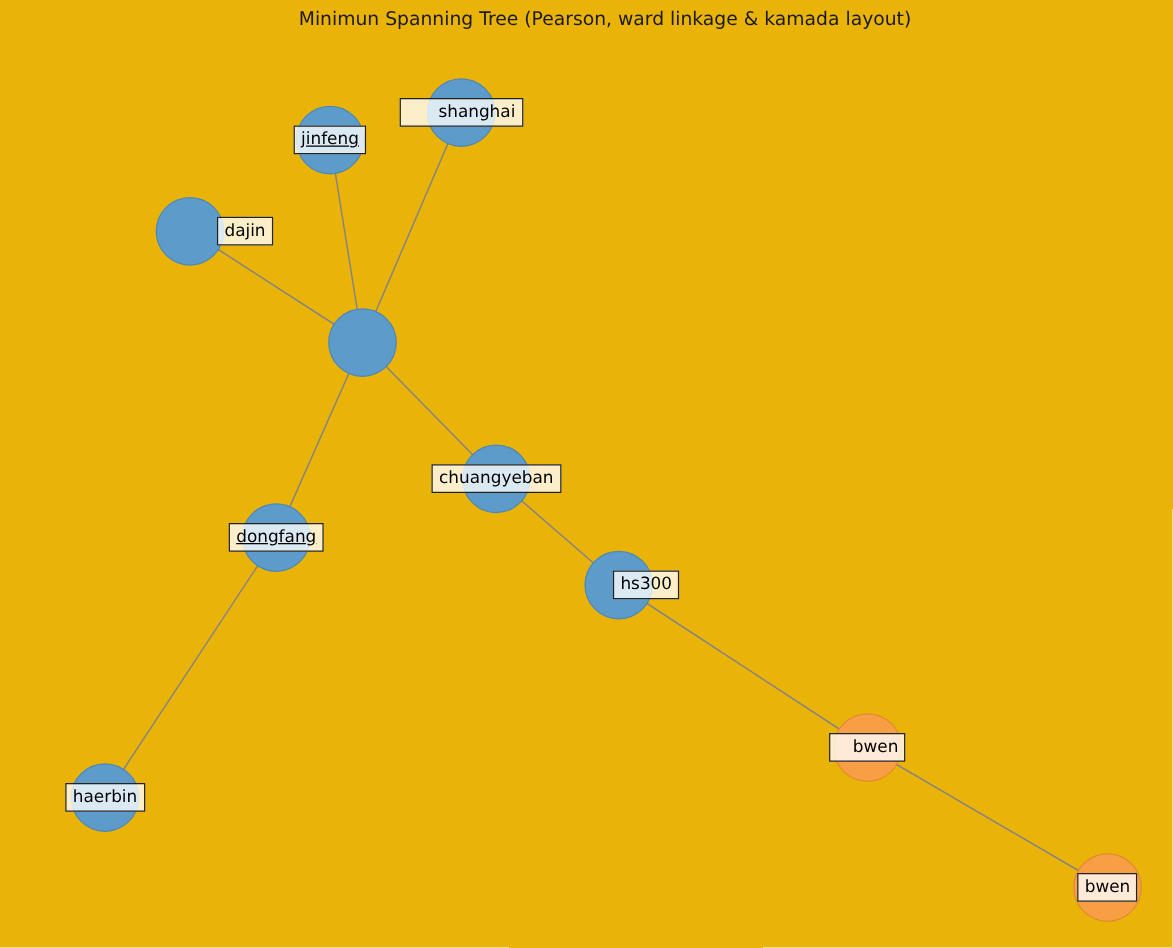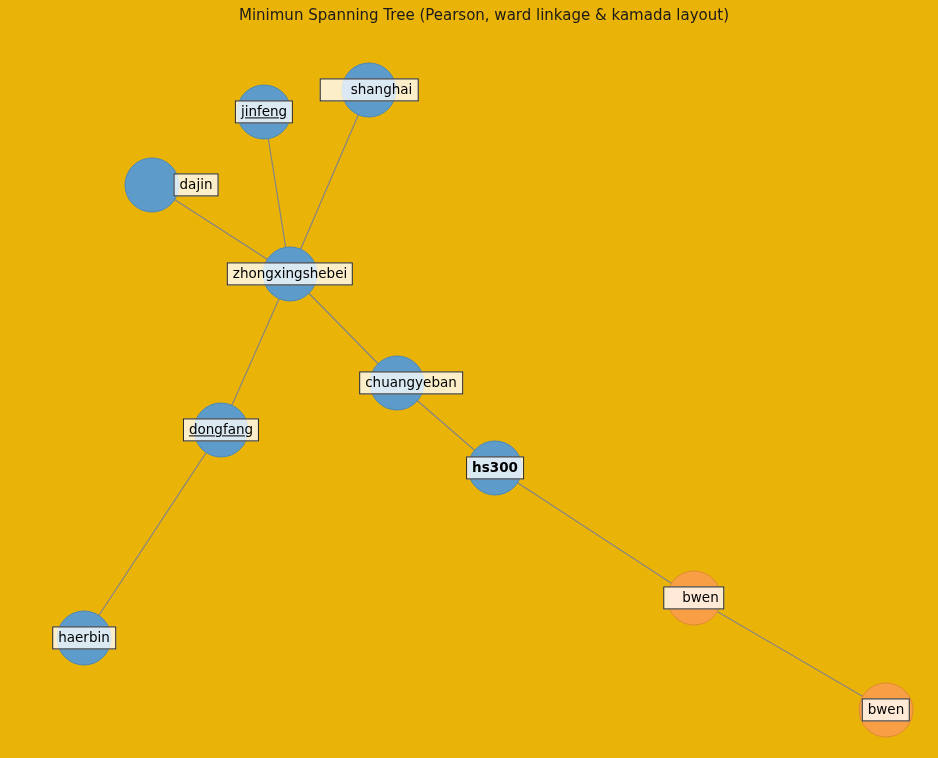--- a/index.html
+++ b/index.html
@@ -74,21 +74,20 @@
       <circle cx="221" cy="430" r="27" fill="#5d9bca" stroke="#4c88b6" stroke-width="1"></circle>
       <circle cx="495" cy="468" r="27" fill="#5d9bca" stroke="#4c88b6" stroke-width="1"></circle>
       <circle cx="84" cy="638" r="27" fill="#5d9bca" stroke="#4c88b6" stroke-width="1"></circle>
       <circle cx="694" cy="598" r="27" fill="#f89e45" stroke="#e18a31" stroke-width="1"></circle>
       <circle cx="886" cy="710" r="27" fill="#f89e45" stroke="#e18a31" stroke-width="1"></circle>
     </svg>
   <div class="labels-layer">
       <div class="node-label" style="left: 369px; top: 90px; background: rgba(255, 255, 255, 0.78); border-color: rgb(34, 34, 34); padding-left: 30px;">shanghai</div>
       <div class="node-label" style="left: 264px; top: 112px; background: rgba(255, 255, 255, 0.78); border-color: rgb(34, 34, 34); text-decoration: underline;">jinfeng</div>
       <div class="node-label" style="left: 152px; top: 185px; background: rgba(255, 255, 255, 0.78); border-color: rgb(34, 34, 34); margin-left: 44px;">dajin</div>
-      <div class="node-label" style="left: 290px; top: 274px; background: rgba(255, 255, 255, 0.78); border-color: rgb(34, 34, 34);">zhongxingshebei</div>
-      <div class="node-label" style="left: 397px; top: 383px; background: rgba(255, 255, 255, 0.78); border-color: rgb(34, 34, 34); margin-left: 14px;">chuangyeban</div>
+      <div class="node-label" style="left: 397px; top: 383px; background: rgba(255, 255, 255, 0.78); border-color: rgb(34, 34, 34);">chuangyeban</div>
       <div class="node-label" style="left: 221px; top: 430px; background: rgba(255, 255, 255, 0.78); border-color: rgb(34, 34, 34); text-decoration: underline;">dongfang</div>
-      <div class="node-label" style="left: 495px; top: 468px; background: rgba(255, 255, 255, 0.78); border-color: rgb(34, 34, 34); font-weight: bold;">hs300</div>
+      <div class="node-label" style="left: 517px; top: 468px; background: rgba(255, 255, 255, 0.78); border-color: rgb(34, 34, 34);">hs300</div>
       <div class="node-label" style="left: 84px; top: 638px; background: rgba(255, 255, 255, 0.78); border-color: rgb(34, 34, 34);">haerbin</div>
       <div class="node-label" style="left: 694px; top: 598px; background: rgba(255, 255, 255, 0.78); border-color: rgb(34, 34, 34); padding-left: 18px;">bwen</div>
       <div class="node-label" style="left: 886px; top: 710px; background: rgba(255, 255, 255, 0.78); border-color: rgb(34, 34, 34);">bwen</div>
     </div>
 </div>
 
 </body></html>

